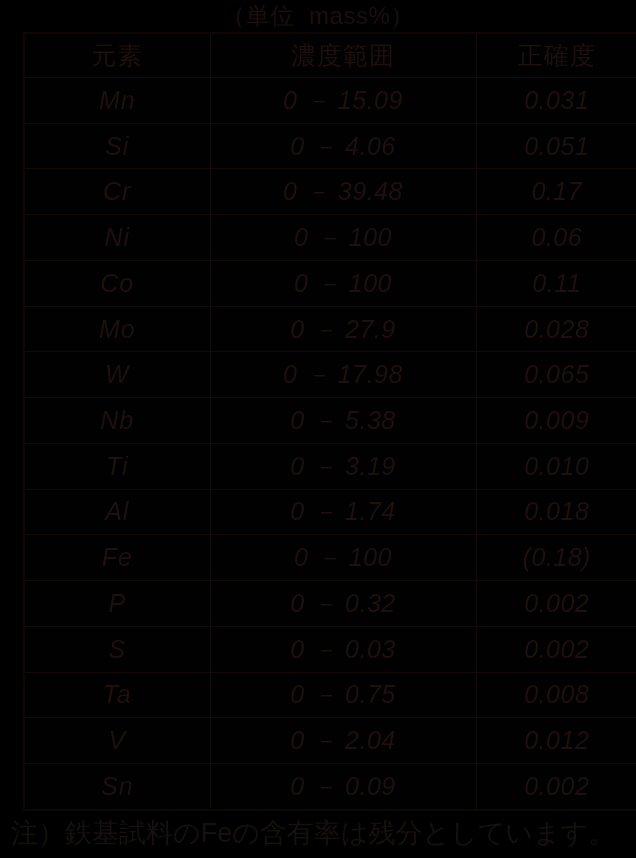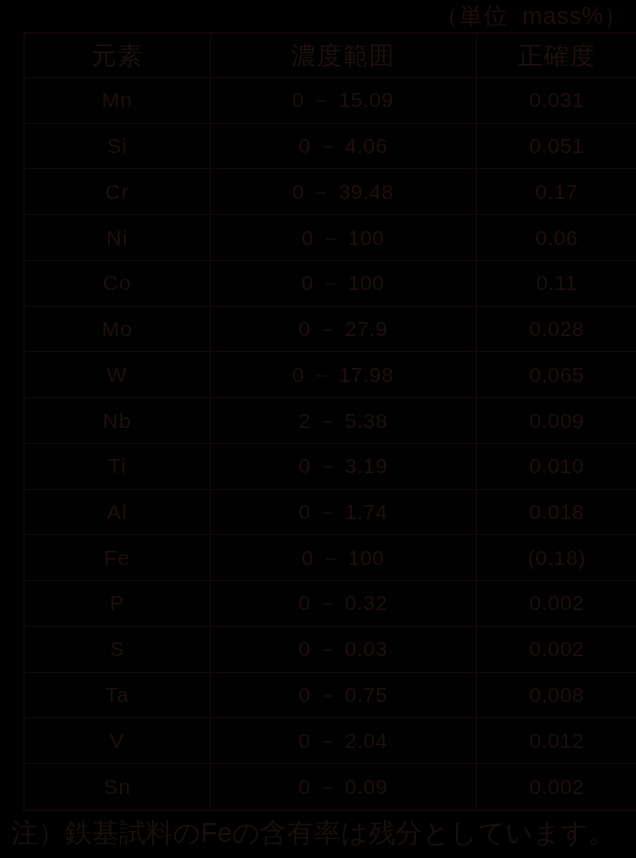--- a/index.html
+++ b/index.html
@@ -25,22 +25,22 @@
 
   
   .unit-note-row {
     position: absolute;
     left: 0;
     top: 0;
     width: 636px;
     height: 31px;
     display: flex;
     align-items: center;
-    justify-content: flex-end;
-    padding-right: 8px;
+    justify-content: center;
+    padding-right: 0;
     box-sizing: border-box;
   }
   .unit-note {
     font-size: 24px;
     line-height: 1;
     letter-spacing: 0.5px;
     color: #1c0f0c;
     white-space: pre;
   }
 
@@ -74,24 +74,25 @@
     background: #010101;
   }
   table.data-table thead th {
     height: 43px;
     font-size: 25px;
     font-weight: 400;
     letter-spacing: 1px;
   }
   table.data-table tbody td {
     height: 43px;
-    font-size: 21px;
+    font-size: 25px;
     font-weight: 400;
     letter-spacing: 0.5px;
     white-space: pre;
+    font-style: italic;
   }
   table.data-table tbody td.cell-element {
     letter-spacing: 1px;
   }
 
   
   .footnote {
     position: absolute;
     left: 11px;
     top: 816px;
@@ -160,21 +161,21 @@
             <td class="cell-range">0 － 27.9</td>
             <td class="cell-accuracy">0.028</td>
           </tr>
           <tr>
             <td class="cell-element">W</td>
             <td class="cell-range">0 － 17.98</td>
             <td class="cell-accuracy">0.065</td>
           </tr>
           <tr>
             <td class="cell-element">Nb</td>
-            <td class="cell-range">2 － 5.38</td>
+            <td class="cell-range">0 － 5.38</td>
             <td class="cell-accuracy">0.009</td>
           </tr>
           <tr>
             <td class="cell-element">Ti</td>
             <td class="cell-range">0 － 3.19</td>
             <td class="cell-accuracy">0.010</td>
           </tr>
           <tr>
             <td class="cell-element">Al</td>
             <td class="cell-range">0 － 1.74</td>

